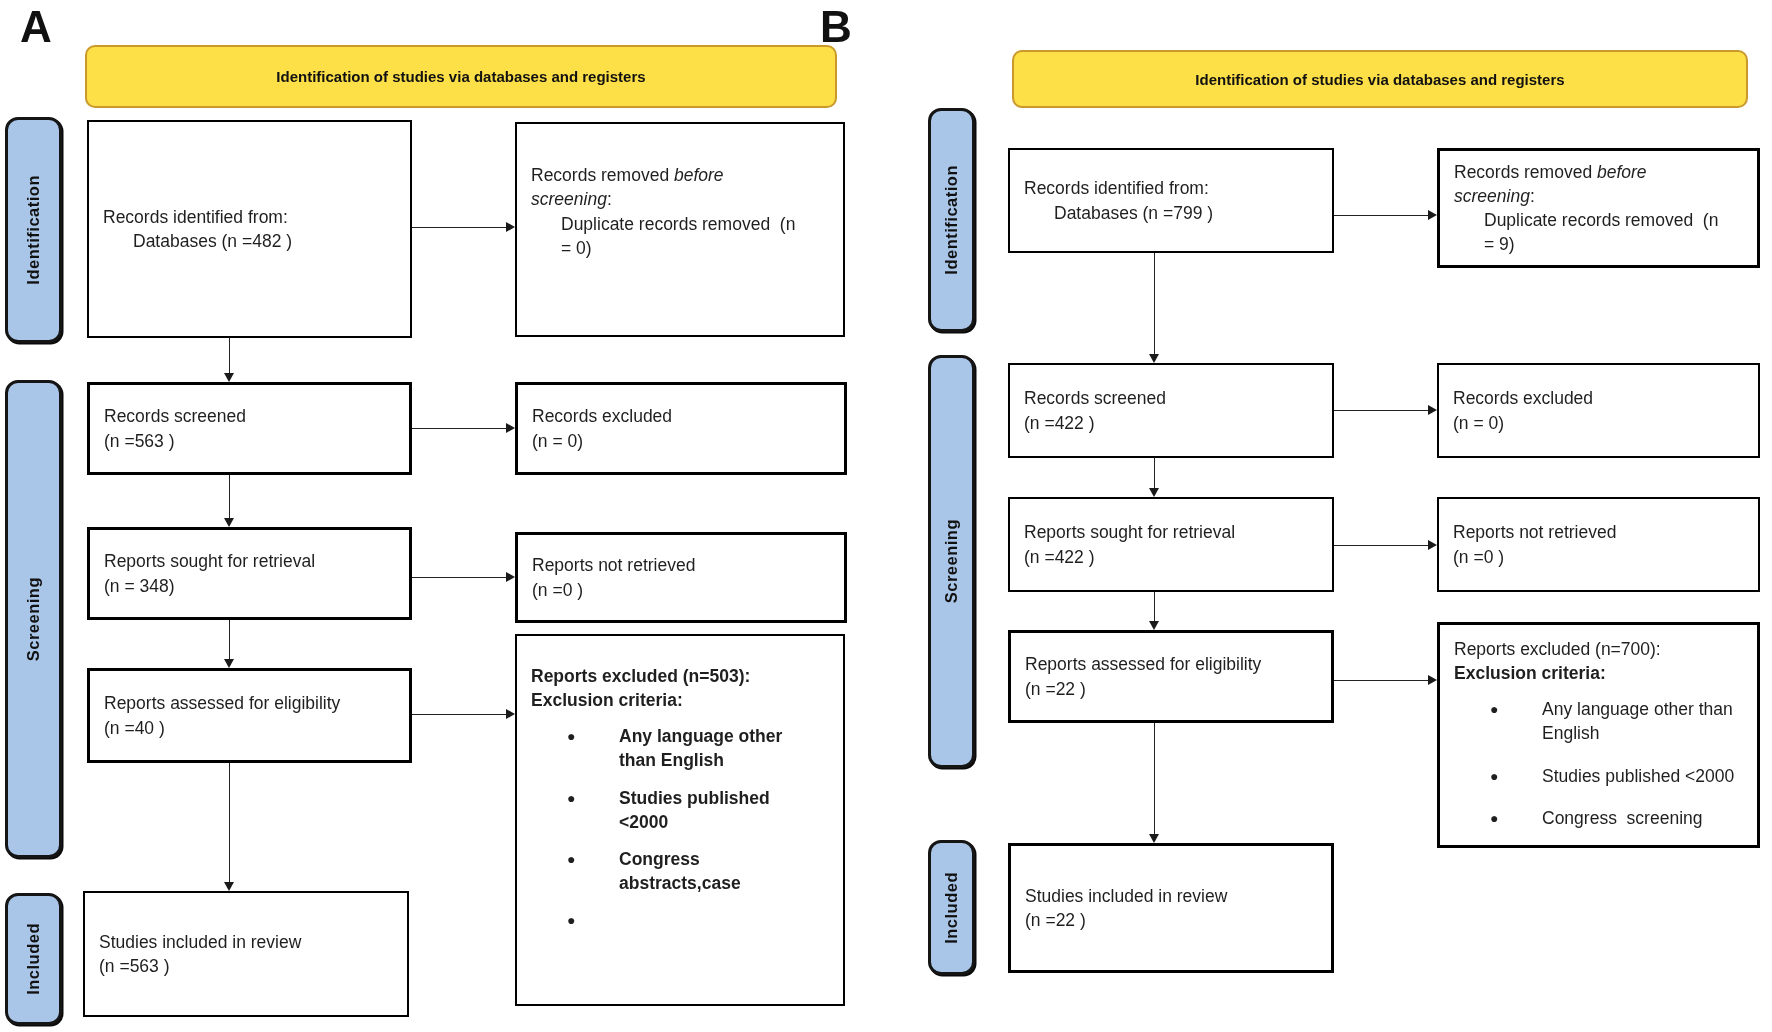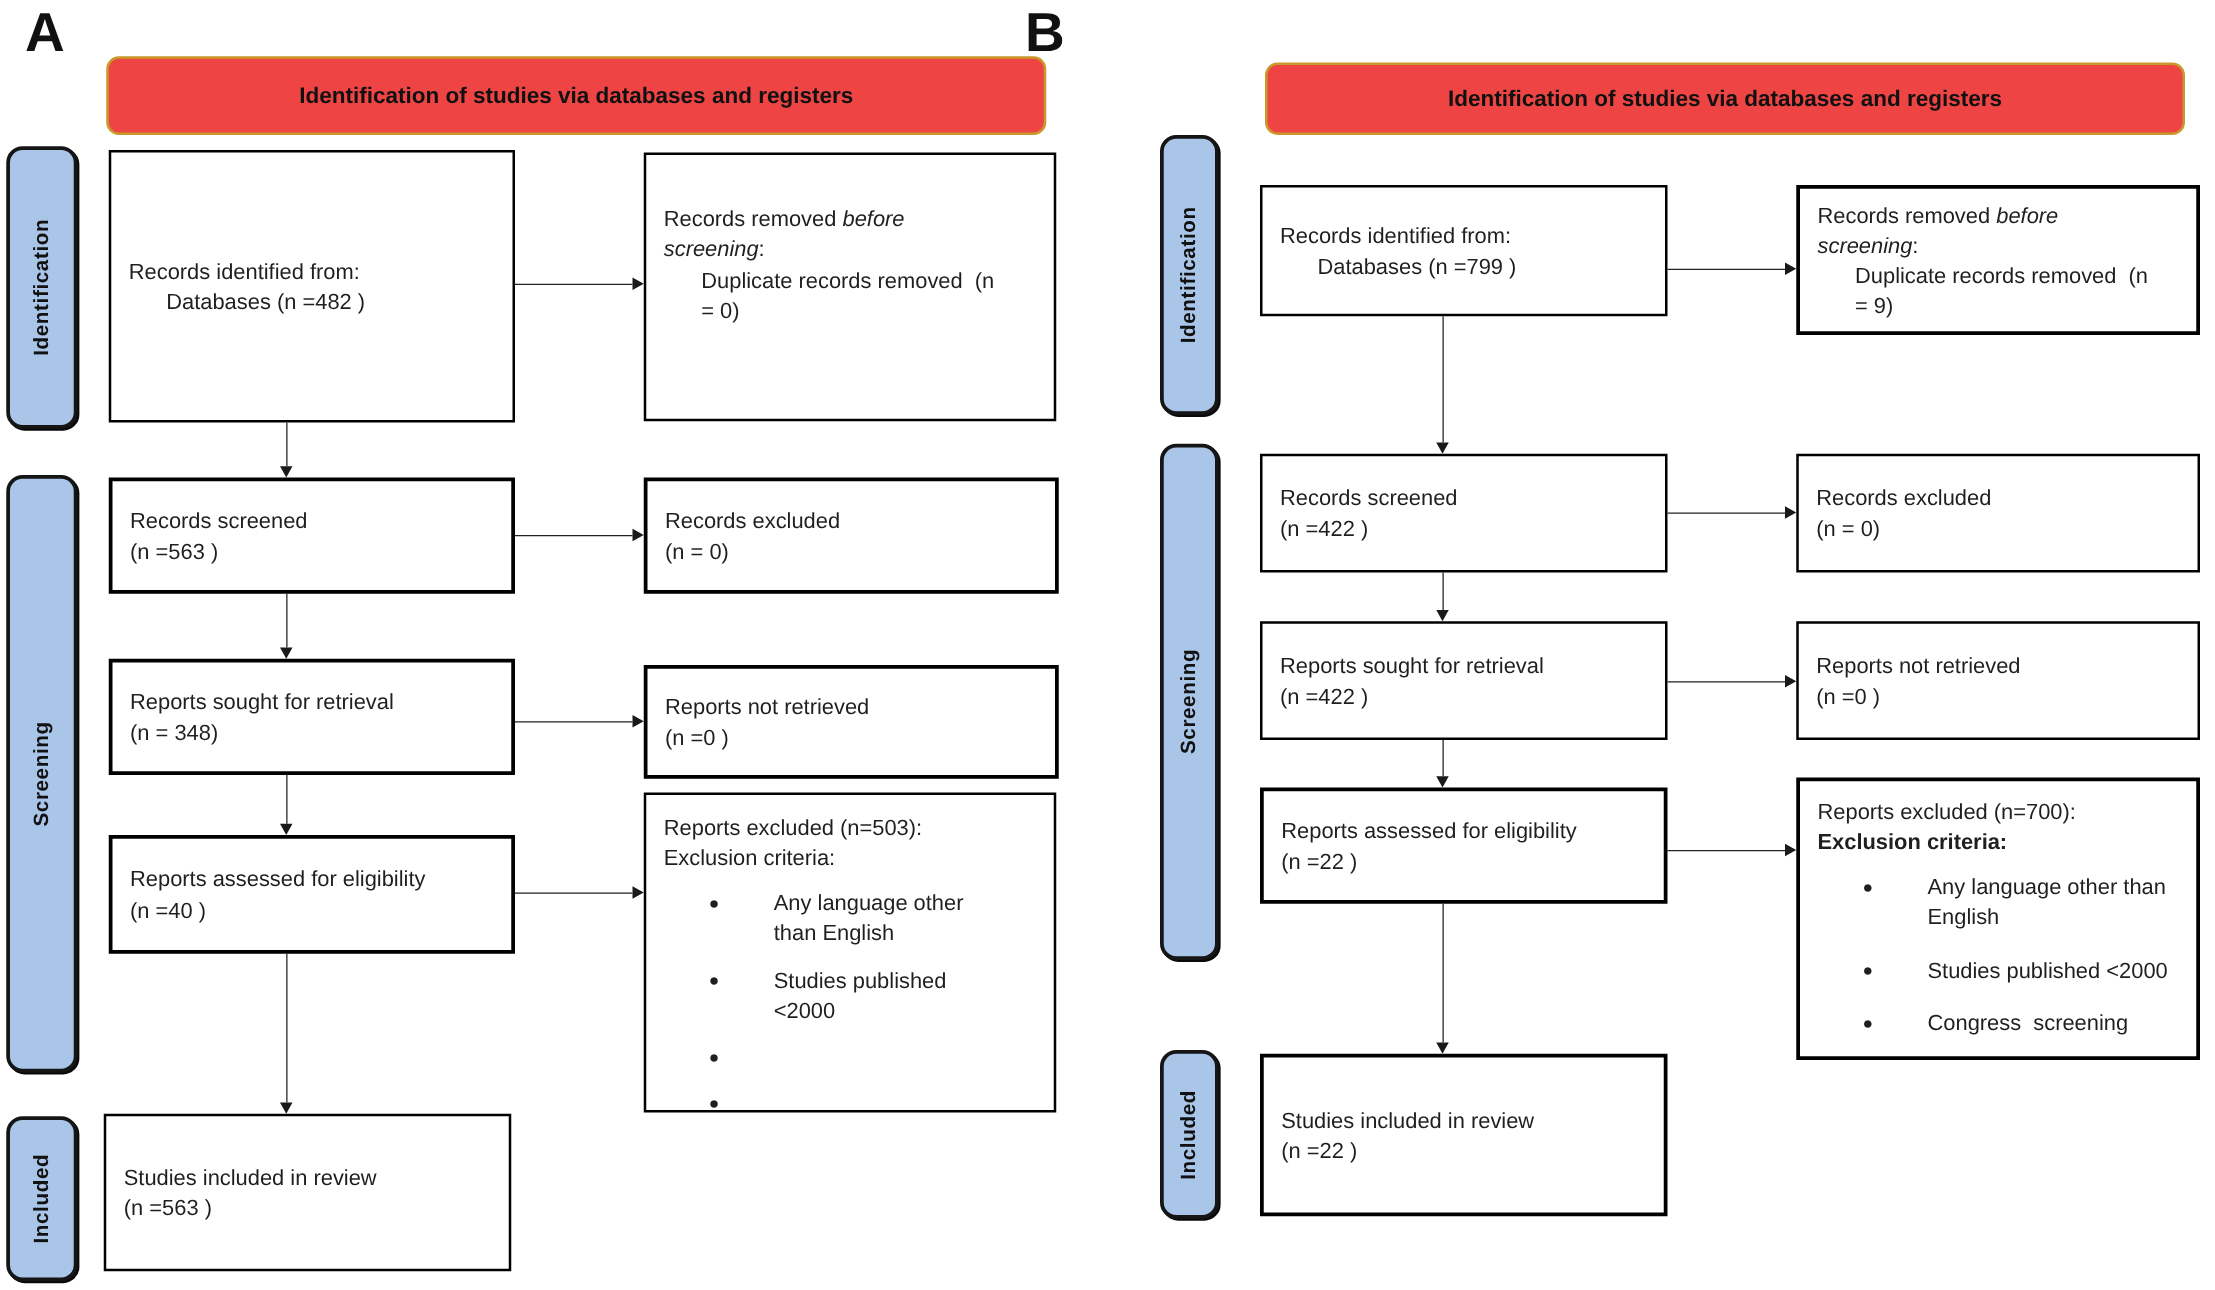--- a/index.html
+++ b/index.html
@@ -2,23 +2,23 @@
 <html><head>
 <meta charset="utf-8">
 <style>
   html,body{margin:0;padding:0;background:#ffffff;}
   #canvas{
     position:relative;width:1772px;height:1032px;background:#ffffff;overflow:hidden;
     font-family:"Liberation Sans","DejaVu Sans",sans-serif;color:#1a1a1a;
   }
   .panel-label{position:absolute;font-size:44px;font-weight:800;color:#111;}
   .banner{
-    position:absolute;background:#ef4444;border:2px solid #C9992B;border-radius:10px;
+    position:absolute;background:#fde047;border:2px solid #C9992B;border-radius:10px;
     display:flex;align-items:center;justify-content:center;
-    font-weight:bold;font-size:18px;color:#111;text-align:center;box-sizing:border-box;
+    font-weight:bold;font-size:15px;color:#111;text-align:center;box-sizing:border-box;
   }
   .sidebar{
     position:absolute;background:#A9C5E8;border:3px solid #151515;border-radius:13px;
     display:flex;align-items:center;justify-content:center;box-sizing:border-box;
     box-shadow:1.5px 1.5px 0 #0a0a0a;
   }
   .sidebar .vtext{
     writing-mode:vertical-rl;transform:rotate(180deg);
     font-weight:bold;font-size:16.5px;letter-spacing:.5px;color:#111;white-space:nowrap;
   }
@@ -103,34 +103,35 @@
   <div class="box thick" style="left:515px;top:532px;width:332px;height:91px;">
     <div class="line">Reports not retrieved</div>
     <div class="line">(n =0 )</div>
   </div>
 
   <div class="box thick" style="left:87px;top:668px;width:325px;height:95px;">
     <div class="line">Reports assessed for eligibility</div>
     <div class="line">(n =40 )</div>
   </div>
 
-  <div class="box top panel-a-bullets" style="left:515px;top:634px;width:330px;height:256px;padding-top:14px;">
+  <div class="box top panel-a-bullets" style="left:515px;top:634px;width:330px;height:372px;padding-top:28px;font-weight:bold;">
     <div class="line">Reports excluded (n=503):</div>
     <div class="line">Exclusion criteria:</div>
     <div class="bullets">
       <div class="bullet">
           <span class="dot">●</span>
           <span class="bullet-text">Any language other than English</span>
         </div>
       <div class="bullet">
           <span class="dot">●</span>
           <span class="bullet-text">Studies published &lt;2000</span>
         </div>
       <div class="bullet">
           <span class="dot">●</span>
+          <span class="bullet-text">Congress abstracts,case</span>
         </div>
       <div class="bullet">
           <span class="dot">●</span>
         </div>
     </div>
   </div>
 
   <div class="box" style="left:83px;top:891px;width:326px;height:126px;">
     <div class="line">Studies included in review</div>
     <div class="line">(n =563 )</div>

